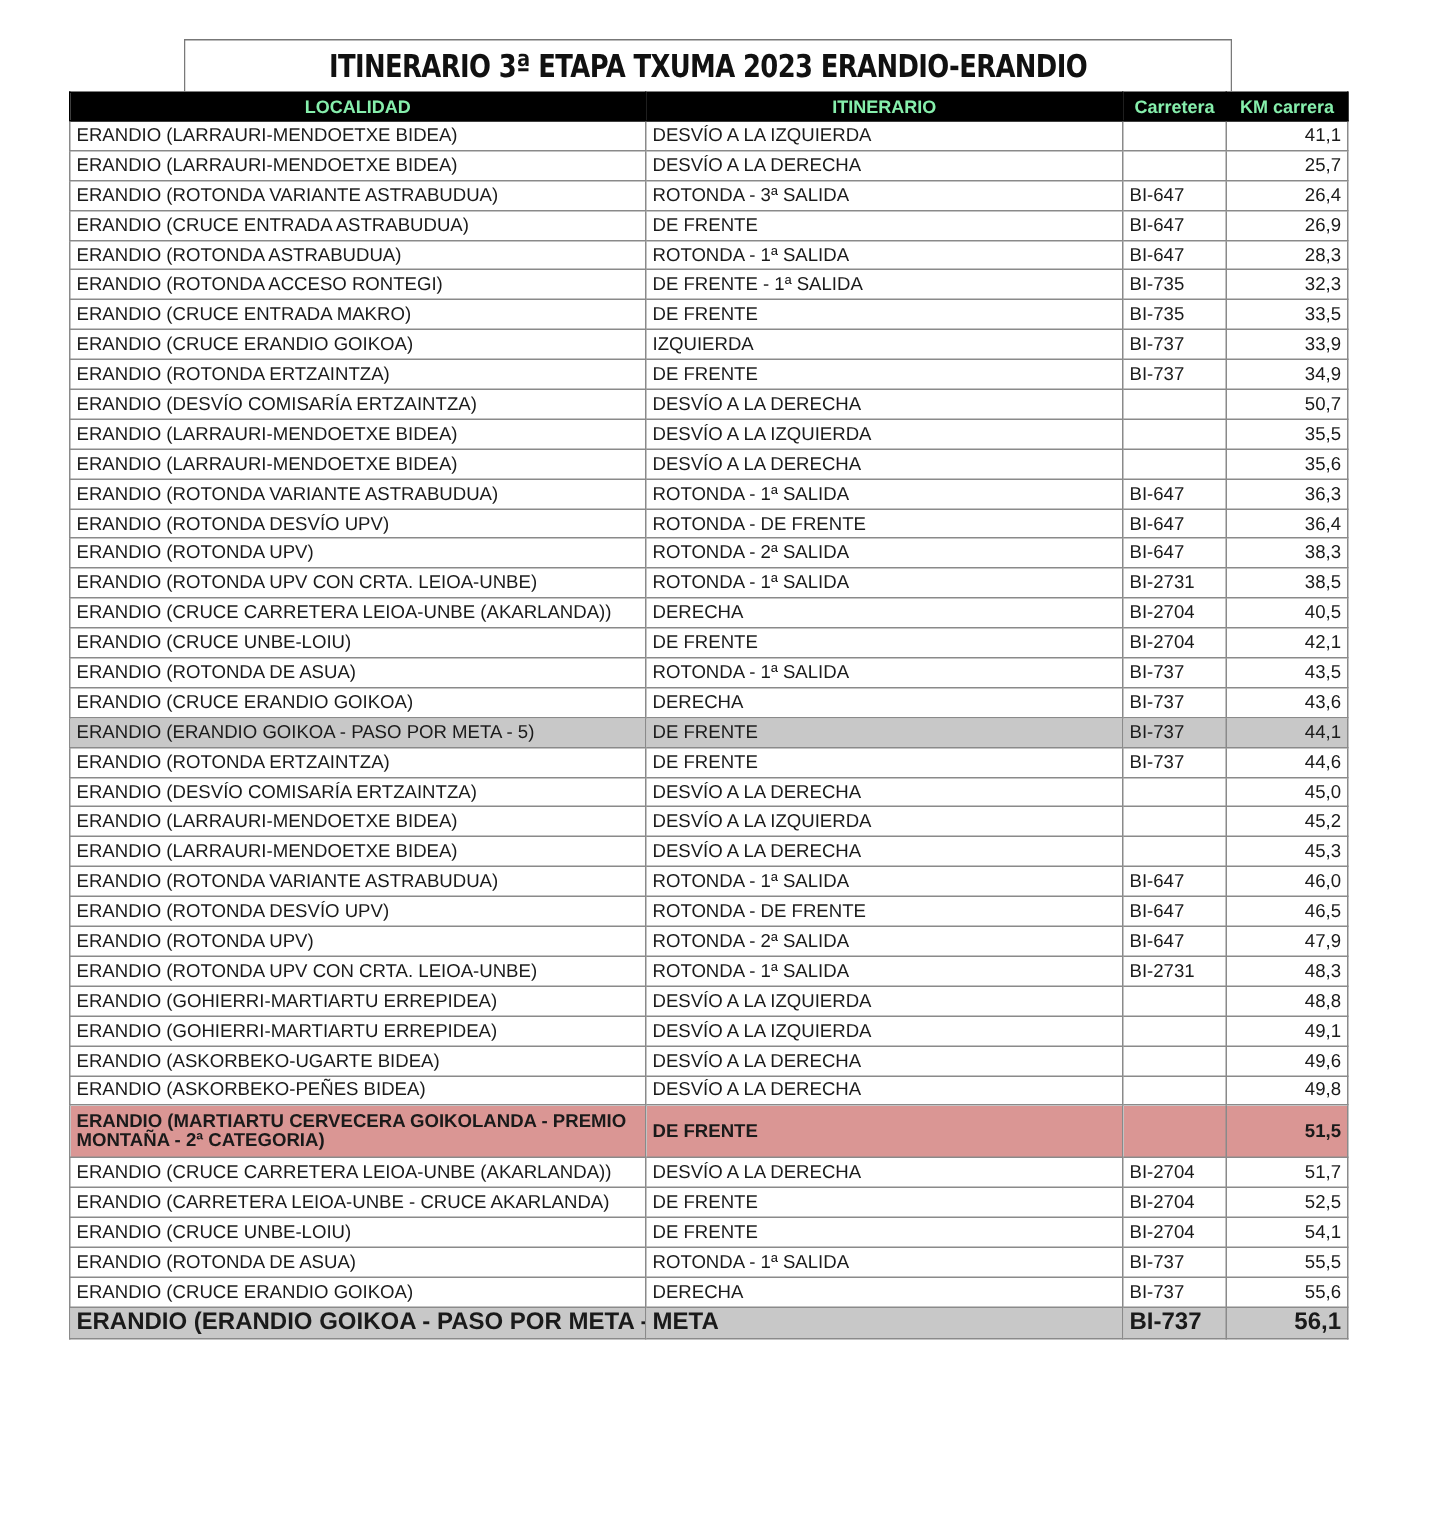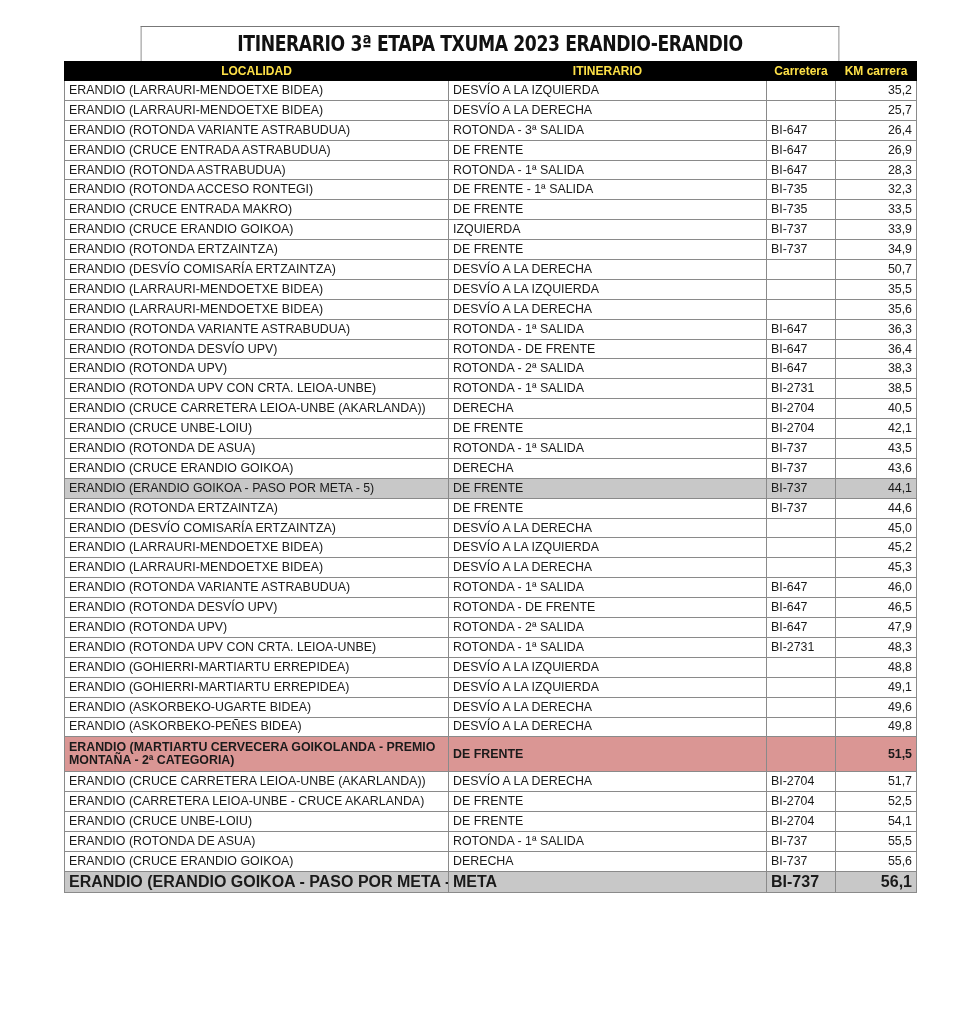--- a/index.html
+++ b/index.html
@@ -1,21 +1,21 @@
 <!DOCTYPE html>
 <html><head>
 <meta charset="utf-8">
 <style>
   html,body{margin:0;padding:0;background:#fff;}
   body{width:954px;height:1024px;position:relative;font-family:"Liberation Sans",sans-serif;}
-  .sheet{position:absolute;left:64px;top:26px;width:852px;}
+  .sheet{position:absolute;left:46px;top:26px;width:852px;}
   .title{height:34px;border:1px solid #777;border-bottom:none;display:flex;align-items:center;justify-content:center;
     font-family:"DejaVu Sans",sans-serif;font-weight:bold;font-size:21px;letter-spacing:-0.5px;transform:scaleX(0.82);transform-origin:center;color:#111;}
   table{border-collapse:collapse;width:852px;table-layout:fixed;font-size:12.4px;color:#1a1a1a;}
-  th{background:#000;color:#fde047;font-weight:bold;font-size:12px;height:18px;padding:0 3px;border:1px solid #000;}
+  th{background:#000;color:#86efac;font-weight:bold;font-size:12px;height:18px;padding:0 3px;border:1px solid #000;}
   td{border:1px solid #8a8a8a;height:18.9px;padding:0 4px;white-space:nowrap;overflow:hidden;line-height:13px;}
   td.km{text-align:right;padding-right:4px;}
   tr.tall td{height:34px;white-space:normal;}
   tr.blue td{background:#95b3d7;font-weight:bold;}
   tr.grey td{background:#c8c8c8;}
   tr.red td{background:#da9694;font-weight:bold;}
   tr.final td{background:#c8c8c8;font-weight:bold;font-size:16px;height:20px;}
   col.c1{width:384px;} col.c2{width:318px;} col.c3{width:69px;} col.c4{width:81px;}
 </style>
 </head>
@@ -36,21 +36,21 @@
         <th>ITINERARIO</th>
         <th>Carretera</th>
         <th>KM carrera</th>
       </tr>
     </thead>
     <tbody id="rows">
         <tr>
           <td>ERANDIO (LARRAURI-MENDOETXE BIDEA)</td>
           <td>DESVÍO A LA IZQUIERDA</td>
           <td></td>
-          <td class="km">35,2</td>
+          <td class="km">41,1</td>
         </tr>
         <tr>
           <td>ERANDIO (LARRAURI-MENDOETXE BIDEA)</td>
           <td>DESVÍO A LA DERECHA</td>
           <td></td>
           <td class="km">25,7</td>
         </tr>
         <tr>
           <td>ERANDIO (ROTONDA VARIANTE ASTRABUDUA)</td>
           <td>ROTONDA - 3ª SALIDA</td>

